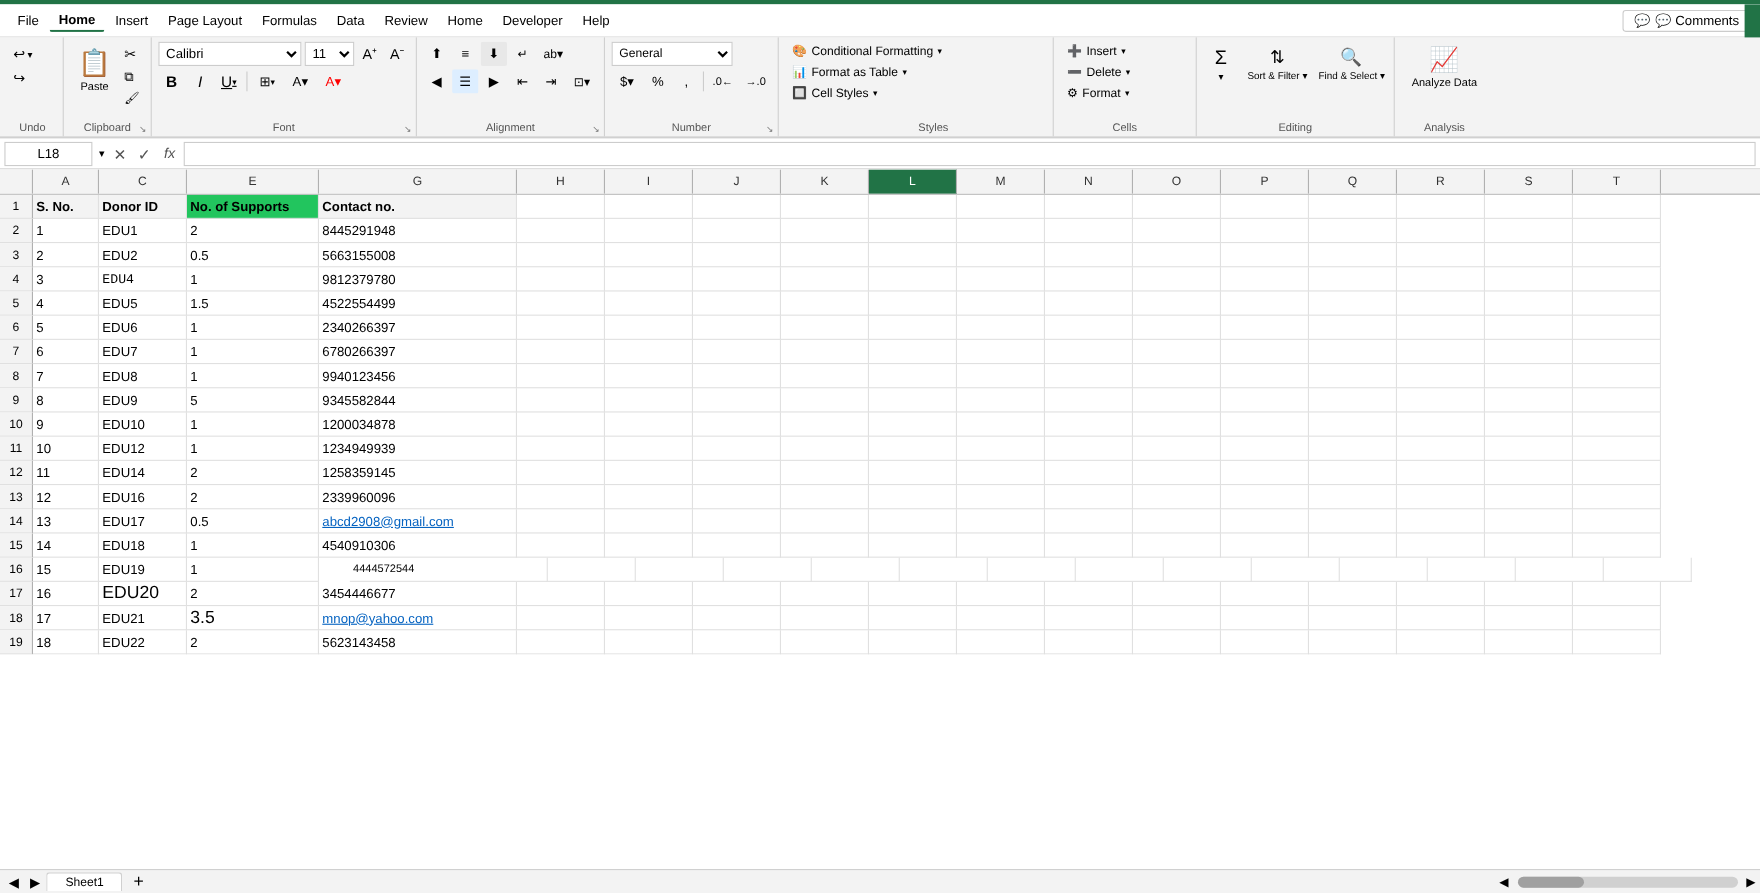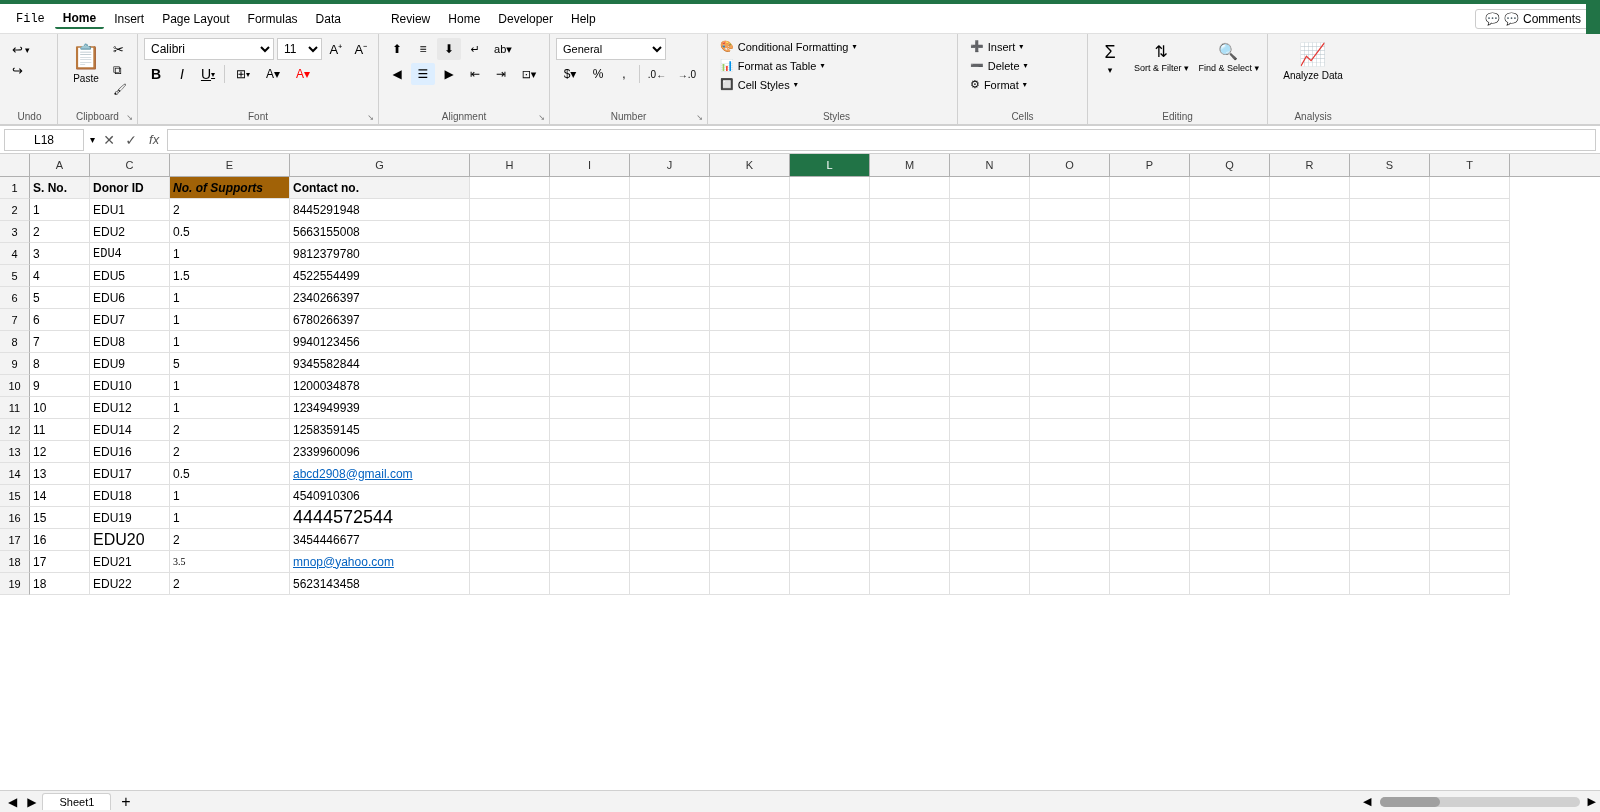--- a/index.html
+++ b/index.html
@@ -6,27 +6,27 @@
     body { font-family: 'Segoe UI', Arial, sans-serif; font-size: 12px; background: #fff; overflow: hidden; }
   </style>
 </head>
 <body>
 
 <div style="position:relative; width:1600px; height:812px; overflow:hidden;">
 
   <div style="height:4px; background:#217346; width:100%;"></div>
 
   <div style="display:flex; align-items:center; padding:2px 8px; height:30px; background:#fff; border-bottom:1px solid #e0e0e0; font-size:12px; gap:2px; position:relative;">
-    <span style="padding:2px 8px; cursor:pointer; border-radius:2px;font-family:Liberation Mono, monospace;">File</span>
+    <span style="padding:2px 8px; cursor:pointer; border-radius:2px;">File</span>
     <span style="padding:2px 8px; cursor:pointer; border-radius:2px; font-weight:bold; border-bottom:2px solid #217346;">Home</span>
     <span style="padding:2px 8px; cursor:pointer; border-radius:2px;">Insert</span>
     <span style="padding:2px 8px; cursor:pointer; border-radius:2px;">Page Layout</span>
     <span style="padding:2px 8px; cursor:pointer; border-radius:2px;">Formulas</span>
     <span style="padding:2px 8px; cursor:pointer; border-radius:2px;">Data</span>
-    <span style="padding:2px 8px; cursor:pointer; border-radius:2px;margin-left:32px;">Review</span>
+    <span style="padding:2px 8px; cursor:pointer; border-radius:2px;">Review</span>
     <span style="padding:2px 8px; cursor:pointer; border-radius:2px;">Home</span>
     <span style="padding:2px 8px; cursor:pointer; border-radius:2px;">Developer</span>
     <span style="padding:2px 8px; cursor:pointer; border-radius:2px;">Help</span>
     <div style="margin-left:auto; display:flex; align-items:center; gap:6px;">
       <button style="display:flex; align-items:center; gap:4px; padding:2px 10px; border:1px solid #ccc; border-radius:3px; font-size:12px; cursor:pointer; background:#fff;">
         <span>💬</span>
         <span style="font-size:12px;">💬 Comments</span>
       </button>
     </div>
     <div style="width:14px; height:30px; background:#217346; position:absolute; right:0; top:0;"></div>
@@ -130,21 +130,21 @@
             <span>📊</span>
             <span>Format as Table</span>
             <span style="font-size:8px;">▾</span>
           </div>
           <div style="display:flex; align-items:center; gap:4px; padding:2px 6px; cursor:pointer; border-radius:2px; font-size:11px; white-space:nowrap;">
             <span>🔲</span>
             <span>Cell Styles</span>
             <span style="font-size:8px;">▾</span>
           </div>
         </div>
-        <span style="font-size:10px; color:#555; position:absolute; bottom:2px; left:4px; width:100%; text-align:center;">Styles</span>
+        <span style="font-size:10px; color:#555; position:absolute; bottom:2px; left:16px; width:100%; text-align:center;">Styles</span>
       </div>
 
       <div style="display:flex; flex-direction:column; border-right:1px solid #d0d0d0; padding:4px 6px 16px 6px; position:relative; min-width:130px;">
         <div style="display:flex; flex-direction:column; gap:2px;">
           <div style="display:flex; align-items:center; gap:4px; padding:2px 6px; cursor:pointer; border-radius:2px; font-size:11px; white-space:nowrap;">
             <span>➕</span>
             <span>Insert</span>
             <span style="font-size:8px;">▾</span>
           </div>
           <div style="display:flex; align-items:center; gap:4px; padding:2px 6px; cursor:pointer; border-radius:2px; font-size:11px; white-space:nowrap;">
@@ -223,21 +223,21 @@
       <div style="width:80px; min-width:80px; height:22px; border-right:1px solid #b0b0b0; display:flex; align-items:center; justify-content:center; font-size:11px; color:#333; background:#f3f3f3; cursor:pointer;">S</div>
       <div style="width:80px; min-width:80px; height:22px; border-right:1px solid #b0b0b0; display:flex; align-items:center; justify-content:center; font-size:11px; color:#333; background:#f3f3f3; cursor:pointer;">T</div>
     </div>
 
     <div style="display:flex; flex-direction:column; overflow:hidden;">
 
       <div style="display:flex; flex-shrink:0;">
         <div style="width:30px; min-width:30px; height:22px; border-right:1px solid #b0b0b0; border-bottom:1px solid #e0e0e0; background:#f3f3f3; display:flex; align-items:center; justify-content:center; font-size:11px; cursor:pointer;">1</div>
         <div style="width:60px; min-width:60px; height:22px; border-right:1px solid #e0e0e0; border-bottom:1px solid #e0e0e0; font-size:12px; padding:0 3px; display:flex; align-items:center; font-weight:bold; background:#f3f3f3;">S. No.</div>
         <div style="width:80px; min-width:80px; height:22px; border-right:1px solid #e0e0e0; border-bottom:1px solid #e0e0e0; font-size:12px; padding:0 3px; display:flex; align-items:center; font-weight:bold; background:#f3f3f3;">Donor ID</div>
-        <div style="width:120px; min-width:120px; height:22px; border-right:1px solid #e0e0e0; border-bottom:1px solid #e0e0e0; font-size:12px; padding:0 3px; display:flex; align-items:center; font-weight:bold; background:#a16207;font-style:italic;">No. of Supports</div>
+        <div style="width:120px; min-width:120px; height:22px; border-right:1px solid #e0e0e0; border-bottom:1px solid #e0e0e0; font-size:12px; padding:0 3px; display:flex; align-items:center; font-weight:bold; background:#22c55e;">No. of Supports</div>
         <div style="width:180px; min-width:180px; height:22px; border-right:1px solid #e0e0e0; border-bottom:1px solid #e0e0e0; font-size:12px; padding:0 3px; display:flex; align-items:center; font-weight:bold; background:#f3f3f3;">Contact no.</div>
         <div style="width:80px; min-width:80px; height:22px; border-right:1px solid #e0e0e0; border-bottom:1px solid #e0e0e0; font-size:12px; padding:0 3px; display:flex; align-items:center;"></div>
         <div style="width:80px; min-width:80px; height:22px; border-right:1px solid #e0e0e0; border-bottom:1px solid #e0e0e0; font-size:12px; padding:0 3px; display:flex; align-items:center;"></div>
         <div style="width:80px; min-width:80px; height:22px; border-right:1px solid #e0e0e0; border-bottom:1px solid #e0e0e0; font-size:12px; padding:0 3px; display:flex; align-items:center;"></div>
         <div style="width:80px; min-width:80px; height:22px; border-right:1px solid #e0e0e0; border-bottom:1px solid #e0e0e0; font-size:12px; padding:0 3px; display:flex; align-items:center;"></div>
         <div style="width:80px; min-width:80px; height:22px; border-right:1px solid #e0e0e0; border-bottom:1px solid #e0e0e0; font-size:12px; padding:0 3px; display:flex; align-items:center;"></div>
         <div style="width:80px; min-width:80px; height:22px; border-right:1px solid #e0e0e0; border-bottom:1px solid #e0e0e0; font-size:12px; padding:0 3px; display:flex; align-items:center;"></div>
         <div style="width:80px; min-width:80px; height:22px; border-right:1px solid #e0e0e0; border-bottom:1px solid #e0e0e0; font-size:12px; padding:0 3px; display:flex; align-items:center;"></div>
         <div style="width:80px; min-width:80px; height:22px; border-right:1px solid #e0e0e0; border-bottom:1px solid #e0e0e0; font-size:12px; padding:0 3px; display:flex; align-items:center;"></div>
         <div style="width:80px; min-width:80px; height:22px; border-right:1px solid #e0e0e0; border-bottom:1px solid #e0e0e0; font-size:12px; padding:0 3px; display:flex; align-items:center;"></div>
@@ -526,21 +526,21 @@
             <div style="width: 80px; min-width: 80px; height: 22px; border-right: 1px solid rgb(224, 224, 224); border-bottom: 1px solid rgb(224, 224, 224); font-size: 12px; padding: 0px 3px; display: flex; align-items: center; overflow: hidden; white-space: nowrap; cursor: cell;"></div>
             <div style="width: 80px; min-width: 80px; height: 22px; border-right: 1px solid rgb(224, 224, 224); border-bottom: 1px solid rgb(224, 224, 224); font-size: 12px; padding: 0px 3px; display: flex; align-items: center; overflow: hidden; white-space: nowrap; cursor: cell;"></div>
             <div style="width: 80px; min-width: 80px; height: 22px; border-right: 1px solid rgb(224, 224, 224); border-bottom: 1px solid rgb(224, 224, 224); font-size: 12px; padding: 0px 3px; display: flex; align-items: center; overflow: hidden; white-space: nowrap; cursor: cell;"></div>
             <div style="width: 80px; min-width: 80px; height: 22px; border-right: 1px solid rgb(224, 224, 224); border-bottom: 1px solid rgb(224, 224, 224); font-size: 12px; padding: 0px 3px; display: flex; align-items: center; overflow: hidden; white-space: nowrap; cursor: cell;"></div>
           </div>
           <div style="display: flex; flex-shrink: 0;">
             <div style="width: 30px; min-width: 30px; height: 22px; border-right: 1px solid rgb(176, 176, 176); border-bottom: 1px solid rgb(224, 224, 224); background: rgb(243, 243, 243); display: flex; align-items: center; justify-content: center; font-size: 11px; cursor: pointer;">16</div>
             <div style="width: 60px; min-width: 60px; height: 22px; border-right: 1px solid rgb(224, 224, 224); border-bottom: 1px solid rgb(224, 224, 224); font-size: 12px; padding: 0px 3px; display: flex; align-items: center; overflow: hidden; white-space: nowrap; cursor: cell;">15</div>
             <div style="width: 80px; min-width: 80px; height: 22px; border-right: 1px solid rgb(224, 224, 224); border-bottom: 1px solid rgb(224, 224, 224); font-size: 12px; padding: 0px 3px; display: flex; align-items: center; overflow: hidden; white-space: nowrap; cursor: cell;">EDU19</div>
             <div style="width: 120px; min-width: 120px; height: 22px; border-right: 1px solid rgb(224, 224, 224); border-bottom: 1px solid rgb(224, 224, 224); font-size: 12px; padding: 0px 3px; display: flex; align-items: center; overflow: hidden; white-space: nowrap; cursor: cell;">1</div>
-            <div style="width: 180px; min-width: 180px; height: 22px; border-right: 1px solid rgb(224, 224, 224); border-bottom: 1px solid rgb(224, 224, 224); font-size: 18px; padding: 0px 3px; display: flex; align-items: center; overflow: hidden; white-space: nowrap; cursor: cell;">4444572544</div>
+            <div style="width: 180px; min-width: 180px; height: 22px; border-right: 1px solid rgb(224, 224, 224); border-bottom: 1px solid rgb(224, 224, 224); font-size: 10px; padding: 0px 3px; display: flex; align-items: center; overflow: hidden; white-space: nowrap; cursor: cell; margin-left: 28px;">4444572544</div>
             <div style="width: 80px; min-width: 80px; height: 22px; border-right: 1px solid rgb(224, 224, 224); border-bottom: 1px solid rgb(224, 224, 224); font-size: 12px; padding: 0px 3px; display: flex; align-items: center; overflow: hidden; white-space: nowrap; cursor: cell;"></div>
             <div style="width: 80px; min-width: 80px; height: 22px; border-right: 1px solid rgb(224, 224, 224); border-bottom: 1px solid rgb(224, 224, 224); font-size: 12px; padding: 0px 3px; display: flex; align-items: center; overflow: hidden; white-space: nowrap; cursor: cell;"></div>
             <div style="width: 80px; min-width: 80px; height: 22px; border-right: 1px solid rgb(224, 224, 224); border-bottom: 1px solid rgb(224, 224, 224); font-size: 12px; padding: 0px 3px; display: flex; align-items: center; overflow: hidden; white-space: nowrap; cursor: cell;"></div>
             <div style="width: 80px; min-width: 80px; height: 22px; border-right: 1px solid rgb(224, 224, 224); border-bottom: 1px solid rgb(224, 224, 224); font-size: 12px; padding: 0px 3px; display: flex; align-items: center; overflow: hidden; white-space: nowrap; cursor: cell;"></div>
             <div style="width: 80px; min-width: 80px; height: 22px; border-right: 1px solid rgb(224, 224, 224); border-bottom: 1px solid rgb(224, 224, 224); font-size: 12px; padding: 0px 3px; display: flex; align-items: center; overflow: hidden; white-space: nowrap; cursor: cell;"></div>
             <div style="width: 80px; min-width: 80px; height: 22px; border-right: 1px solid rgb(224, 224, 224); border-bottom: 1px solid rgb(224, 224, 224); font-size: 12px; padding: 0px 3px; display: flex; align-items: center; overflow: hidden; white-space: nowrap; cursor: cell;"></div>
             <div style="width: 80px; min-width: 80px; height: 22px; border-right: 1px solid rgb(224, 224, 224); border-bottom: 1px solid rgb(224, 224, 224); font-size: 12px; padding: 0px 3px; display: flex; align-items: center; overflow: hidden; white-space: nowrap; cursor: cell;"></div>
             <div style="width: 80px; min-width: 80px; height: 22px; border-right: 1px solid rgb(224, 224, 224); border-bottom: 1px solid rgb(224, 224, 224); font-size: 12px; padding: 0px 3px; display: flex; align-items: center; overflow: hidden; white-space: nowrap; cursor: cell;"></div>
             <div style="width: 80px; min-width: 80px; height: 22px; border-right: 1px solid rgb(224, 224, 224); border-bottom: 1px solid rgb(224, 224, 224); font-size: 12px; padding: 0px 3px; display: flex; align-items: center; overflow: hidden; white-space: nowrap; cursor: cell;"></div>
             <div style="width: 80px; min-width: 80px; height: 22px; border-right: 1px solid rgb(224, 224, 224); border-bottom: 1px solid rgb(224, 224, 224); font-size: 12px; padding: 0px 3px; display: flex; align-items: center; overflow: hidden; white-space: nowrap; cursor: cell;"></div>
@@ -565,21 +565,21 @@
             <div style="width: 80px; min-width: 80px; height: 22px; border-right: 1px solid rgb(224, 224, 224); border-bottom: 1px solid rgb(224, 224, 224); font-size: 12px; padding: 0px 3px; display: flex; align-items: center; overflow: hidden; white-space: nowrap; cursor: cell;"></div>
             <div style="width: 80px; min-width: 80px; height: 22px; border-right: 1px solid rgb(224, 224, 224); border-bottom: 1px solid rgb(224, 224, 224); font-size: 12px; padding: 0px 3px; display: flex; align-items: center; overflow: hidden; white-space: nowrap; cursor: cell;"></div>
             <div style="width: 80px; min-width: 80px; height: 22px; border-right: 1px solid rgb(224, 224, 224); border-bottom: 1px solid rgb(224, 224, 224); font-size: 12px; padding: 0px 3px; display: flex; align-items: center; overflow: hidden; white-space: nowrap; cursor: cell;"></div>
             <div style="width: 80px; min-width: 80px; height: 22px; border-right: 1px solid rgb(224, 224, 224); border-bottom: 1px solid rgb(224, 224, 224); font-size: 12px; padding: 0px 3px; display: flex; align-items: center; overflow: hidden; white-space: nowrap; cursor: cell;"></div>
             <div style="width: 80px; min-width: 80px; height: 22px; border-right: 1px solid rgb(224, 224, 224); border-bottom: 1px solid rgb(224, 224, 224); font-size: 12px; padding: 0px 3px; display: flex; align-items: center; overflow: hidden; white-space: nowrap; cursor: cell;"></div>
           </div>
           <div style="display: flex; flex-shrink: 0;">
             <div style="width: 30px; min-width: 30px; height: 22px; border-right: 1px solid rgb(176, 176, 176); border-bottom: 1px solid rgb(224, 224, 224); background: rgb(243, 243, 243); display: flex; align-items: center; justify-content: center; font-size: 11px; cursor: pointer;">18</div>
             <div style="width: 60px; min-width: 60px; height: 22px; border-right: 1px solid rgb(224, 224, 224); border-bottom: 1px solid rgb(224, 224, 224); font-size: 12px; padding: 0px 3px; display: flex; align-items: center; overflow: hidden; white-space: nowrap; cursor: cell;">17</div>
             <div style="width: 80px; min-width: 80px; height: 22px; border-right: 1px solid rgb(224, 224, 224); border-bottom: 1px solid rgb(224, 224, 224); font-size: 12px; padding: 0px 3px; display: flex; align-items: center; overflow: hidden; white-space: nowrap; cursor: cell;">EDU21</div>
-            <div style="width: 120px; min-width: 120px; height: 22px; border-right: 1px solid rgb(224, 224, 224); border-bottom: 1px solid rgb(224, 224, 224); font-size: 10px; padding: 0px 3px; display: flex; align-items: center; overflow: hidden; white-space: nowrap; cursor: cell; font-family: Liberation Serif, serif;">3.5</div>
+            <div style="width: 120px; min-width: 120px; height: 22px; border-right: 1px solid rgb(224, 224, 224); border-bottom: 1px solid rgb(224, 224, 224); font-size: 16px; padding: 0px 3px; display: flex; align-items: center; overflow: hidden; white-space: nowrap; cursor: cell;">3.5</div>
             <div style="width: 180px; min-width: 180px; height: 22px; border-right: 1px solid rgb(224, 224, 224); border-bottom: 1px solid rgb(224, 224, 224); font-size: 12px; padding: 0px 3px; display: flex; align-items: center; overflow: hidden; white-space: nowrap; cursor: cell; color: rgb(5, 99, 193); text-decoration: underline;">mnop@yahoo.com</div>
             <div style="width: 80px; min-width: 80px; height: 22px; border-right: 1px solid rgb(224, 224, 224); border-bottom: 1px solid rgb(224, 224, 224); font-size: 12px; padding: 0px 3px; display: flex; align-items: center; overflow: hidden; white-space: nowrap; cursor: cell;"></div>
             <div style="width: 80px; min-width: 80px; height: 22px; border-right: 1px solid rgb(224, 224, 224); border-bottom: 1px solid rgb(224, 224, 224); font-size: 12px; padding: 0px 3px; display: flex; align-items: center; overflow: hidden; white-space: nowrap; cursor: cell;"></div>
             <div style="width: 80px; min-width: 80px; height: 22px; border-right: 1px solid rgb(224, 224, 224); border-bottom: 1px solid rgb(224, 224, 224); font-size: 12px; padding: 0px 3px; display: flex; align-items: center; overflow: hidden; white-space: nowrap; cursor: cell;"></div>
             <div style="width: 80px; min-width: 80px; height: 22px; border-right: 1px solid rgb(224, 224, 224); border-bottom: 1px solid rgb(224, 224, 224); font-size: 12px; padding: 0px 3px; display: flex; align-items: center; overflow: hidden; white-space: nowrap; cursor: cell;"></div>
             <div style="width: 80px; min-width: 80px; height: 22px; border-right: 1px solid rgb(224, 224, 224); border-bottom: 1px solid rgb(224, 224, 224); font-size: 12px; padding: 0px 3px; display: flex; align-items: center; overflow: hidden; white-space: nowrap; cursor: cell;"></div>
             <div style="width: 80px; min-width: 80px; height: 22px; border-right: 1px solid rgb(224, 224, 224); border-bottom: 1px solid rgb(224, 224, 224); font-size: 12px; padding: 0px 3px; display: flex; align-items: center; overflow: hidden; white-space: nowrap; cursor: cell;"></div>
             <div style="width: 80px; min-width: 80px; height: 22px; border-right: 1px solid rgb(224, 224, 224); border-bottom: 1px solid rgb(224, 224, 224); font-size: 12px; padding: 0px 3px; display: flex; align-items: center; overflow: hidden; white-space: nowrap; cursor: cell;"></div>
             <div style="width: 80px; min-width: 80px; height: 22px; border-right: 1px solid rgb(224, 224, 224); border-bottom: 1px solid rgb(224, 224, 224); font-size: 12px; padding: 0px 3px; display: flex; align-items: center; overflow: hidden; white-space: nowrap; cursor: cell;"></div>
             <div style="width: 80px; min-width: 80px; height: 22px; border-right: 1px solid rgb(224, 224, 224); border-bottom: 1px solid rgb(224, 224, 224); font-size: 12px; padding: 0px 3px; display: flex; align-items: center; overflow: hidden; white-space: nowrap; cursor: cell;"></div>

